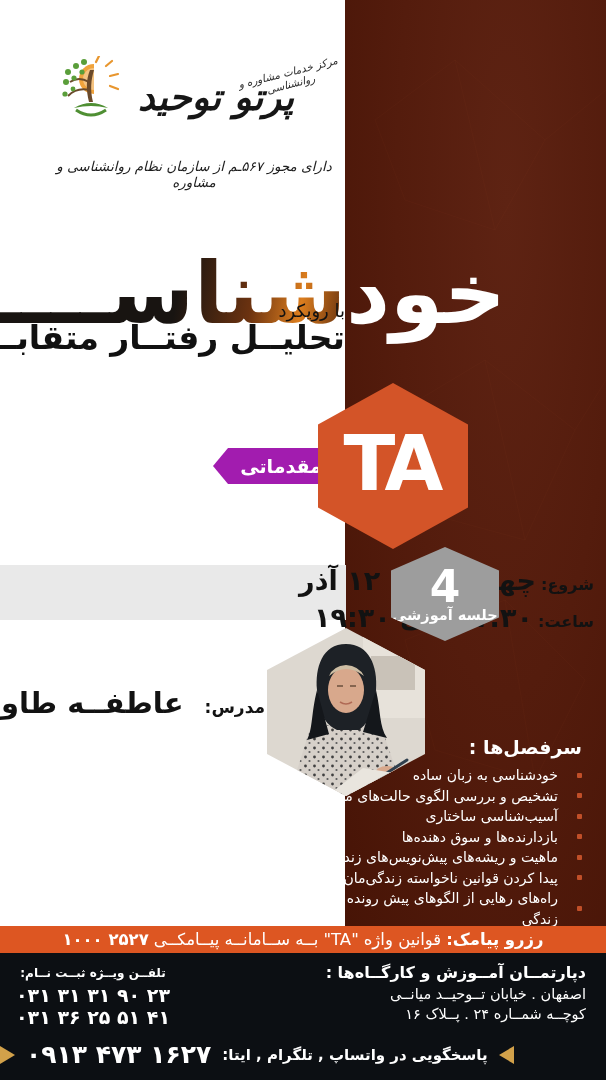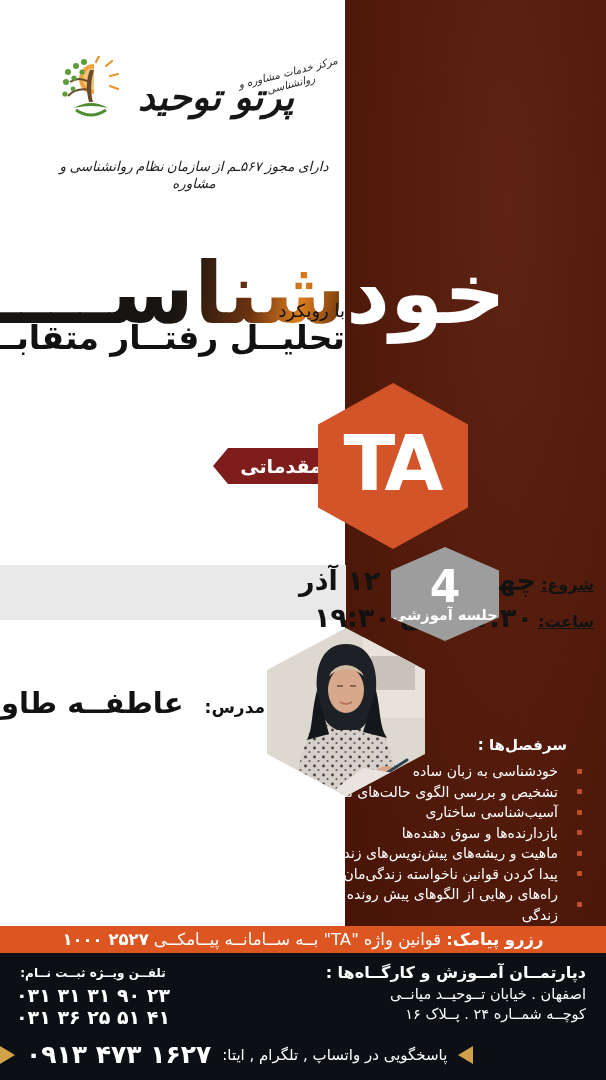--- a/index.html
+++ b/index.html
@@ -21,21 +21,21 @@
     position:absolute;right:2px;top:-6px;font-size:10.5px;color:#2b2b2b;
     transform:rotate(-14deg);transform-origin:right top;text-align:center;line-height:12px;
     font-style:italic;
   }
   .brand-name{
     position:absolute;right:44px;top:16px;font-size:37px;font-weight:bold;font-style:italic;
     color:#161616;white-space:nowrap;direction:rtl;
   }
   .license{
     position:absolute;left:12px;top:112px;width:288px;text-align:center;
-    font-size:13.5px;font-style:italic;color:#1d1d1d;direction:rtl;font-family:Liberation Serif, serif;
+    font-size:13.5px;font-style:italic;color:#1d1d1d;direction:rtl;
   }
   
   .title{
     position:absolute;top:170px;right:0;width:606px;box-sizing:border-box;
     padding-right:100px;direction:rtl;text-align:right;white-space:nowrap;
     font-size:86px;font-weight:bold;line-height:130px;z-index:3;
   }
   .title-dark{
     background:linear-gradient(100deg,#181411 0%,#181411 30%,#6b3210 42%,#db7d1e 50%,#5e2c0e 58%,#181411 70%,#181411 100%);
     -webkit-background-clip:text;background-clip:text;color:transparent;
@@ -52,47 +52,47 @@
     direction:rtl;white-space:nowrap;z-index:3;
   }
   
   .hex{clip-path:polygon(50% 0%,100% 25%,100% 75%,50% 100%,0% 75%,0% 25%);}
   .ta-hex{
     position:absolute;left:318px;top:383px;width:150px;height:166px;background:#d35428;
     display:flex;align-items:center;justify-content:center;z-index:5;
   }
   .ta-text{font-size:76px;font-weight:bold;color:#fff;letter-spacing:-5px;transform:translate(-2px,-3px);}
   .ribbon{
-    position:absolute;left:213px;top:448px;width:128px;height:36px;background:#7f1d1d;
+    position:absolute;left:213px;top:448px;width:128px;height:36px;background:#a21caf;
     clip-path:polygon(15px 0,100% 0,100% 100%,15px 100%,0 50%);
     color:#fff;font-weight:bold;font-size:19px;display:flex;align-items:center;justify-content:center;
     padding-left:8px;box-sizing:border-box;z-index:4;direction:rtl;
   }
   .four-hex{
     position:absolute;left:391px;top:547px;width:108px;height:94px;background:#9d9d9d;
     display:flex;flex-direction:column;align-items:center;justify-content:center;z-index:5;color:#fff;
   }
   .four-num{font-size:44px;font-weight:bold;line-height:44px;}
   .four-label{font-size:14.5px;font-weight:bold;direction:rtl;margin-top:-2px;}
   
   .gray-strip{position:absolute;left:0;top:565px;width:346px;height:55px;background:#e9e9e9;z-index:2;}
   .sched{position:absolute;right:12px;top:564px;direction:rtl;text-align:right;z-index:3;white-space:nowrap;}
   .sched-line{line-height:33px;color:#121212;}
-  .sched-label{font-size:16px;font-weight:bold;text-decoration:underline;}
+  .sched-label{font-size:16px;font-weight:bold;}
   .sched-value{font-size:27px;font-weight:bold;}
   
   .photo-hex{position:absolute;left:267px;top:628px;width:158px;height:168px;z-index:5;}
   .instructor{
     position:absolute;right:341px;top:686px;direction:rtl;white-space:nowrap;color:#121212;z-index:3;
   }
   .inst-label{font-size:17px;font-weight:bold;margin-left:16px;}
   .inst-name{font-size:29px;font-weight:bold;}
   
   .topics{position:absolute;right:24px;top:736px;width:270px;direction:rtl;color:#fff;z-index:4;}
-  .topics-header{font-size:15px;font-weight:bold;margin:0 15px 7px 0;}
+  .topics-header{font-size:19px;font-weight:bold;margin:0 0 7px 0;}
   .topics-list{list-style:none;margin:0;padding:0;}
   .topics-list li{display:flex;align-items:center;gap:19px;font-size:14px;line-height:20.5px;}
   .dot{width:5px;height:5px;background:#c14f28;border-radius:1px;flex:none;}
   
   .sms-strip{
     position:absolute;left:0;top:926px;width:606px;height:27px;background:#dd5622;color:#fff;
     display:flex;align-items:center;justify-content:center;direction:rtl;gap:5px;
     font-size:16.5px;z-index:6;white-space:nowrap;
   }
   .sms-label{font-weight:bold;}
@@ -103,21 +103,21 @@
   .addr{text-align:right;direction:rtl;}
   .addr-head{font-size:16px;font-weight:bold;line-height:22px;}
   .addr-line{font-size:14.5px;line-height:20px;}
   .phones{text-align:center;direction:rtl;}
   .phone-head{font-size:12px;font-weight:bold;line-height:22px;}
   .phone-num{font-size:19px;font-weight:bold;letter-spacing:2px;line-height:22px;display:block;}
   .f-bottom{display:flex;direction:ltr;align-items:center;gap:11px;margin-top:12px;}
   .tri-r{width:0;height:0;border-top:9px solid transparent;border-bottom:9px solid transparent;border-left:15px solid #d2a14a;}
   .tri-l{width:0;height:0;border-top:9px solid transparent;border-bottom:9px solid transparent;border-right:15px solid #d2a14a;}
   .support-number{font-size:25px;font-weight:bold;letter-spacing:2px;}
-  .support-label{font-size:15px;font-weight:normal;direction:rtl;}
+  .support-label{font-size:15px;font-weight:bold;direction:rtl;}
 </style>
 </head>
 <body>
 
 <div class="poster">
 
   <div class="band"></div>
   <svg class="band-texture" viewBox="0 0 261 928" xmlns="http://www.w3.org/2000/svg">
     <g stroke="#ff8a50" stroke-opacity="0.35" stroke-width="0.6" fill="none">
       <path d="M30,120 L110,60 L200,140 L150,230 L60,200 Z M110,60 L150,230 M200,140 L261,90"></path>

